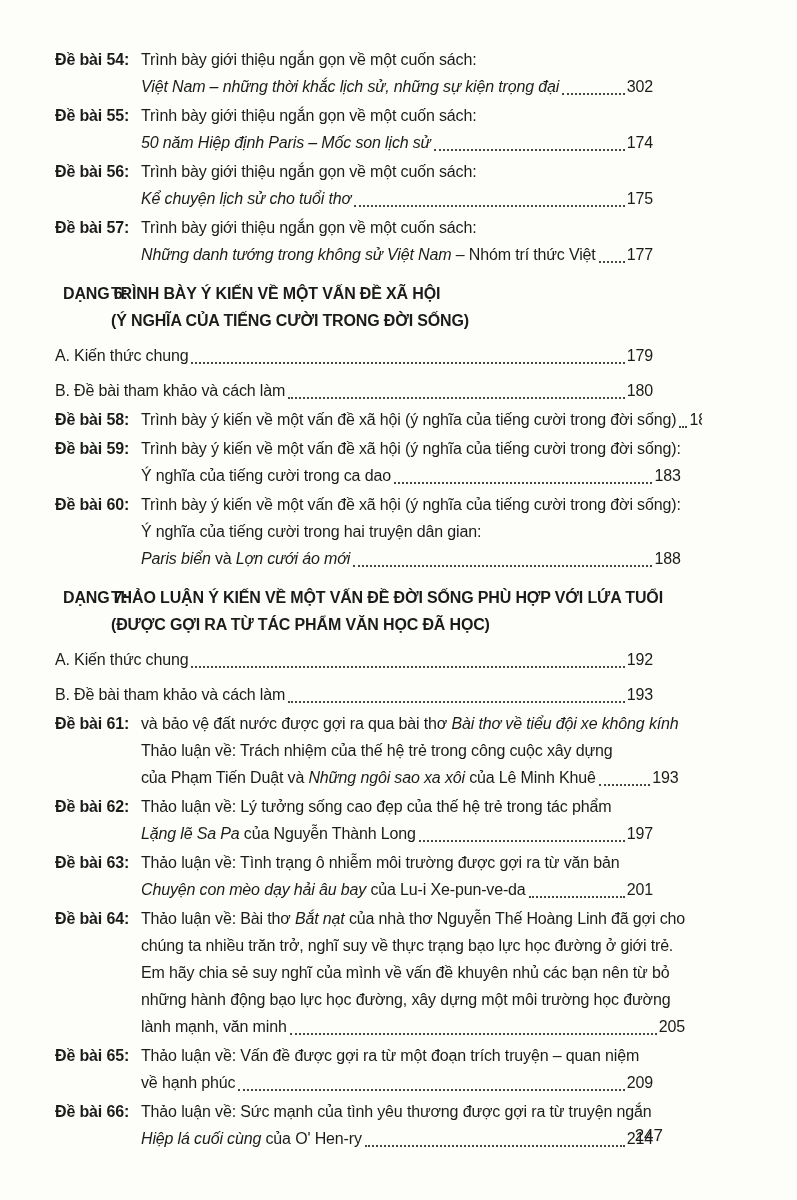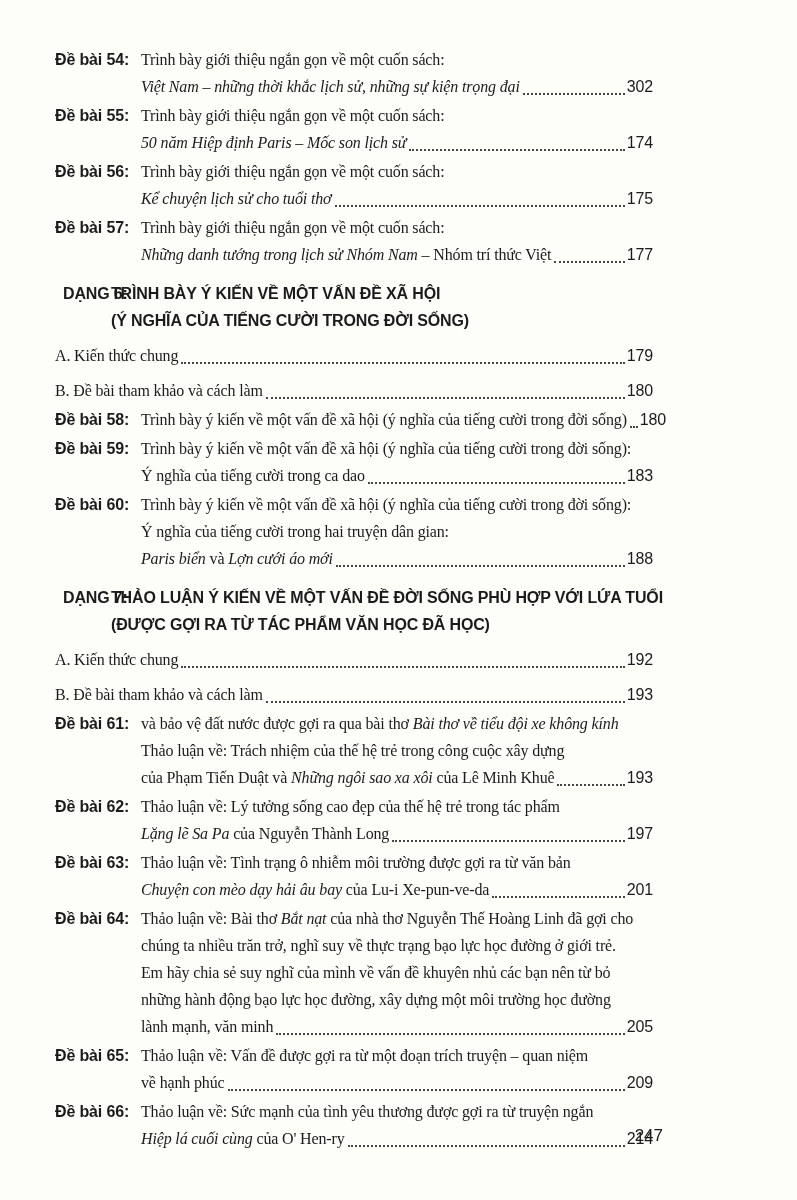--- a/index.html
+++ b/index.html
@@ -38,21 +38,21 @@
     grid-template-columns: 86px 1fr;
     margin: 0 0 2px 20px;
   }
   .e-label { font-weight: 700; line-height: 27px; white-space: nowrap; }
 
   
   .sub-block { margin: 8px 0 2px 20px; }
 
   
   .line { display: flex; align-items: baseline; line-height: 27px; }
-  .txt { white-space: nowrap; font-family: Liberation Serif, serif; }
+  .txt { white-space: nowrap; }
   .it { font-style: italic; }
   .leader {
     flex: 1 1 auto;
     min-width: 8px;
     border-bottom: 2px dotted #454545;
     margin: 0 2px 5px 3px;
     align-self: flex-end;
   }
   .pagenum { white-space: nowrap; }
 
@@ -108,21 +108,21 @@
           </div>
         </div>
       </div>
       <div class="entry-block">
         <span class="e-label">Đề bài 57:</span>
         <div class="e-lines">
           <div class="line">
             <span class="txt"><span class="n">Trình bày giới thiệu ngắn gọn về một cuốn sách:</span></span>
           </div>
           <div class="line">
-            <span class="txt"><span class="it">Những danh tướng trong lịch sử Nhóm Nam</span><span class="n"> – Nhóm trí thức Việt</span></span>
+            <span class="txt"><span class="it">Những danh tướng trong không sử Việt Nam</span><span class="n"> – Nhóm trí thức Việt</span></span>
             <span class="leader"></span>
             <span class="pagenum">177</span>
           </div>
         </div>
       </div>
       <div class="heading-block">
         <span class="h-label">DẠNG 6:</span>
         <div class="h-lines">
           <div class="h-line">TRÌNH BÀY Ý KIẾN VỀ MỘT VẤN ĐỀ XÃ HỘI</div>
           <div class="h-line">(Ý NGHĨA CỦA TIẾNG CƯỜI TRONG ĐỜI SỐNG)</div>

